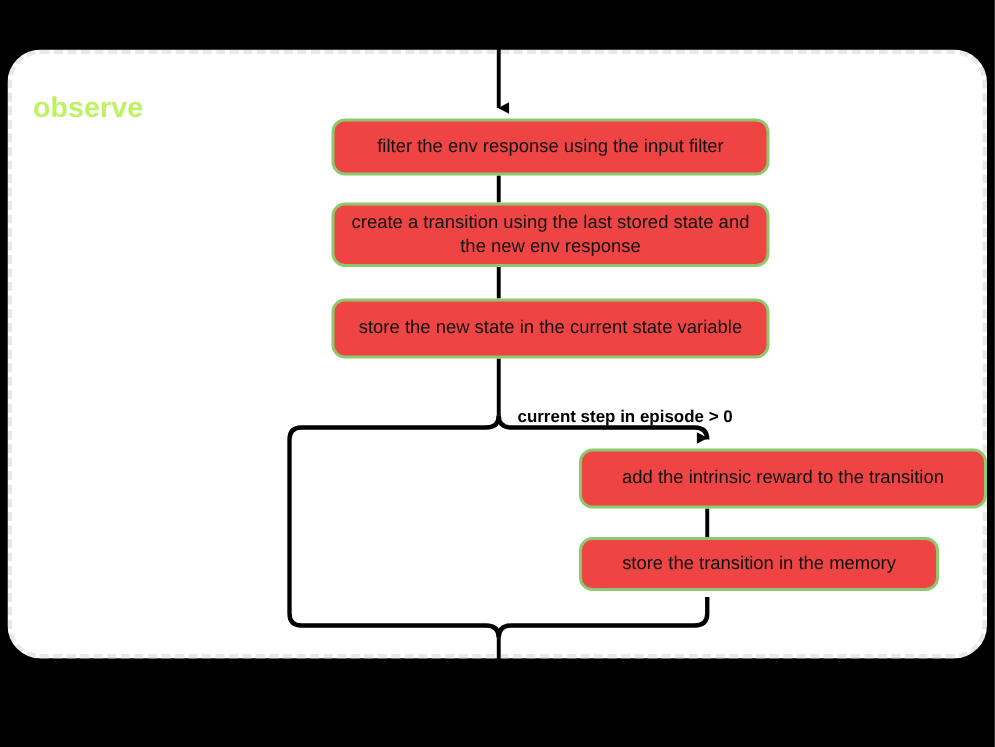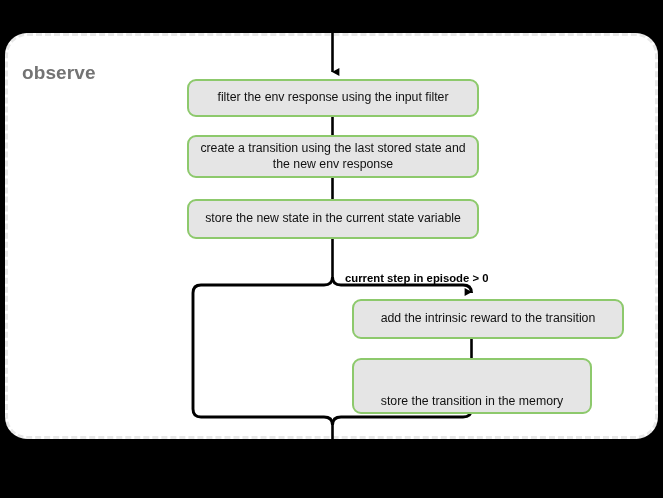--- a/index.html
+++ b/index.html
@@ -26,39 +26,40 @@
     background: #ffffff;
     border: 3px dashed #e8e8e8;
     border-radius: 22px;
   }
   #scope-title {
     position: absolute;
     left: 22px;
     top: 62px;
     font-size: 19px;
     font-weight: bold;
-    color: #737373;
+    color: #bef264;
     letter-spacing: 0.1px;
     white-space: nowrap;
   }
   
   .node {
     position: absolute;
     box-sizing: border-box;
-    background: #e5e5e5;
+    background: #ef4444;
     border: 2.5px solid #8dc96c;
     border-radius: 9px;
     display: flex;
     align-items: center;
     justify-content: center;
     text-align: center;
     color: #111111;
     font-size: 12.3px;
     line-height: 1.28;
     padding: 2px 9px;
+    margin-left: 34px;
   }
   
   #connectors {
     position: absolute;
     left: 0;
     top: 0;
     width: 663px;
     height: 498px;
     pointer-events: none;
   }
@@ -118,19 +119,19 @@
   </div>
 
   <div class="node" style="left:187px; top:135px; width:292px; height:43px;">
     <span>create a transition using the last stored state and the new env response</span>
   </div>
 
   <div class="node" style="left:352px; top:299px; width:272px; height:40px;">
     <span>add the intrinsic reward to the transition</span>
   </div>
 
-  <div class="node" style="left:352px; top:358px; width:240px; height:56px;align-items:flex-end;">
+  <div class="node" style="left:352px; top:358px; width:240px; height:36px;">
     <span>store the transition in the memory</span>
   </div>
 
   <div class="edge-label" style="left:345px; top:257px;">current step in episode &gt; 0</div>
 
 </div>
 
 </body></html>

